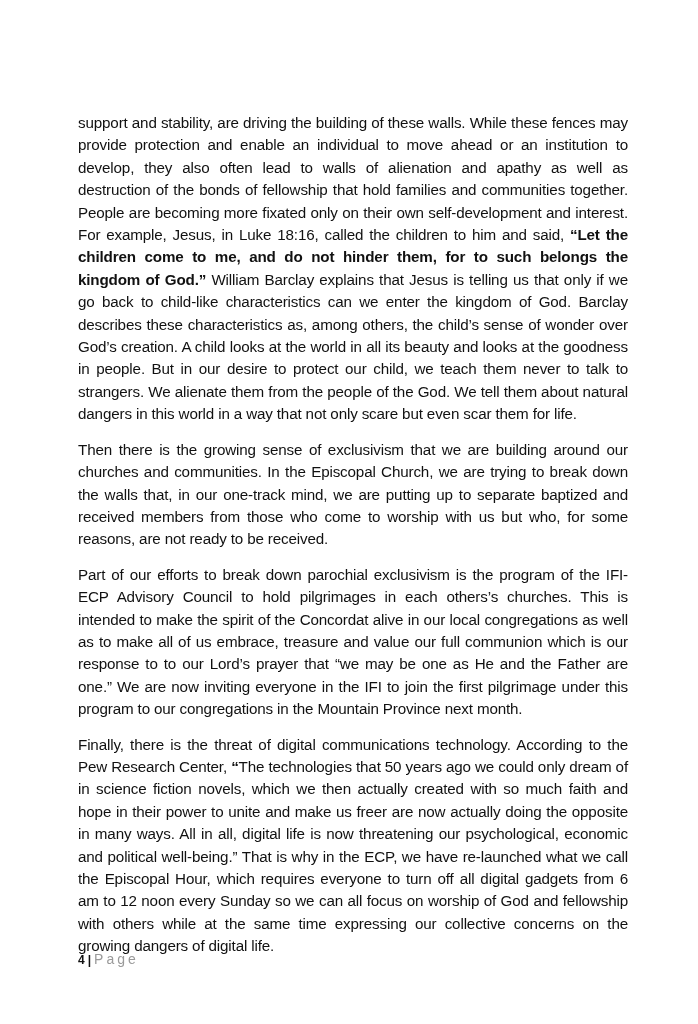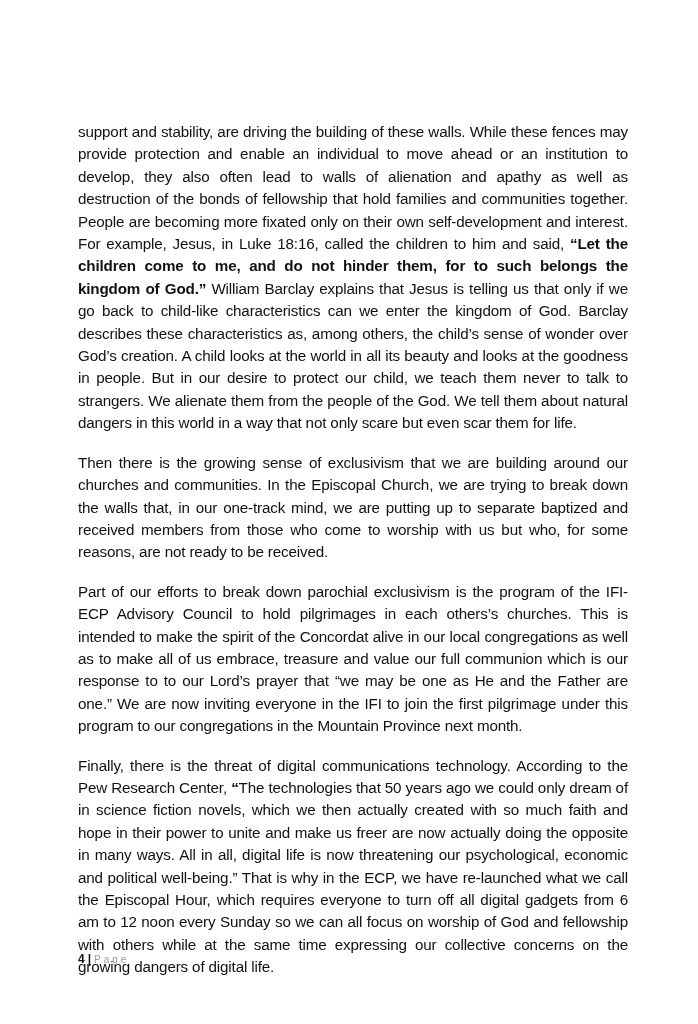--- a/index.html
+++ b/index.html
@@ -12,39 +12,39 @@
       font-family: "Liberation Sans", sans-serif;
       color: #111111;
     }
     .page {
       position: absolute;
       left: 78px;
       top: 104px;
       width: 550px;
     }
     .para {
-      margin: 17px 0 13px 0;
+      margin: 8px 0 13px 0;
       font-size: 15.2px;
       line-height: 22.4px;
       text-align: justify;
       letter-spacing: -0.15px;
       word-spacing: 0px;
     }
     .bold { font-weight: bold; }
     .italic { }
     .footer {
       position: absolute;
       left: 78px;
       top: 952px;
       font-size: 12px;
       line-height: 14px;
     }
     .footer .num { font-weight: bold; color: #111; }
     .footer .bar { font-weight: bold; color: #111; margin: 0 3px 0 3px; }
-    .footer .word { color: #9a9a9a; letter-spacing: 3px; font-size: 10px; }
+    .footer .word { color: #9a9a9a; letter-spacing: 3px; font-size: 14px; }
   </style>
 </head>
 <body>
 
 <div class="page">
 
   <p class="para"><span>support and stability, are driving the building of these walls. While these fences may provide protection and enable an individual to move ahead or an institution to develop, they also often lead to walls of alienation and apathy as well as destruction of the bonds of fellowship that hold families and communities together. People are becoming more fixated only on their own self-development and interest. For example, Jesus, in Luke 18:16, called the children to him and said, </span><span class="bold">“Let the  children come to me, and do not hinder them, for to such belongs the kingdom of God.”</span><span> William Barclay explains that Jesus is telling us that only if we go back to child-like characteristics can we enter the kingdom of God. Barclay describes these characteristics as, among others, the child’s sense of wonder over God’s creation. A child looks at the world in all its beauty and looks at the goodness in people. But in our desire to protect our child, we teach them never to talk to strangers. We alienate them from the people of the God. We tell them about natural dangers in this world in a way that not only scare but even scar them for life.</span></p>
 
   <p class="para"><span>Then there is the growing sense of exclusivism that we are building around our churches and communities. In the Episcopal Church, we are trying to break down the walls that, in our one-track mind, we are putting up to separate baptized and received members from those who come to worship with us but who, for some reasons, are not ready to be received.</span></p>
 

